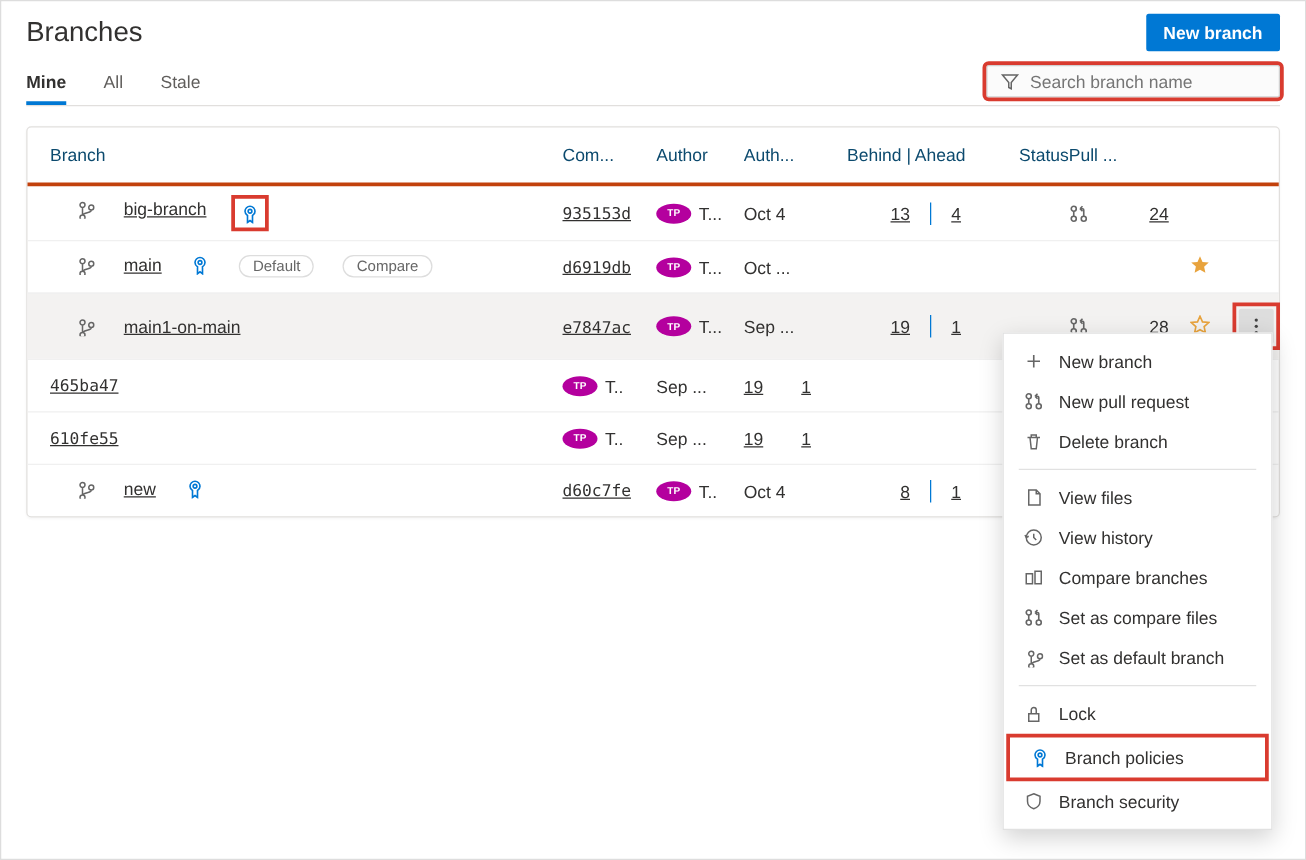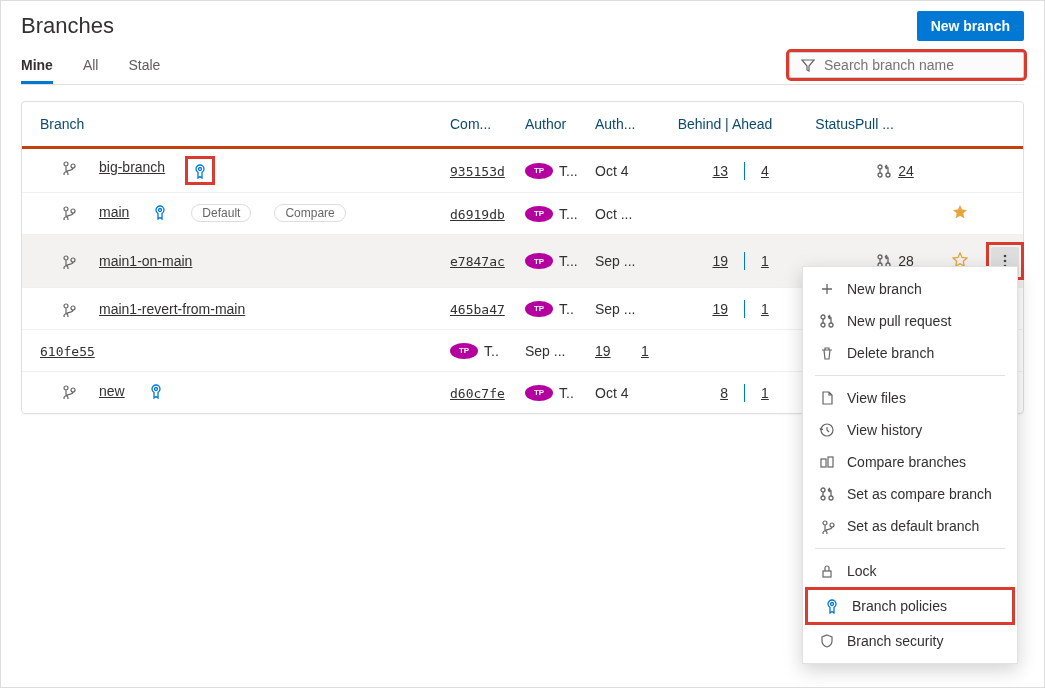--- a/index.html
+++ b/index.html
@@ -26,21 +26,21 @@
 .branch-cell a { color:#323130; text-decoration:underline; cursor:pointer; }
 .branch-cell .tagpill { font-size:12px; border:1px solid #ddd; border-radius:12px; padding:1px 10px; color:#666; text-decoration:none; cursor:pointer; }
 .commit-cell a { font-family: Consolas, monospace; font-size:13px; color:#323130; text-decoration:underline; }
 .author-cell { display:flex; align-items:center; gap:6px; }
 .avatar { width:28px; height:16px; border-radius:50%; background:#b4009e; color:#fff; display:inline-flex; align-items:center; justify-content:center; font-size:8px; font-weight:600; }
 .authored-cell { color:#323130; white-space:nowrap; overflow:hidden; text-overflow:ellipsis; }
 .ba-cell { display:flex; justify-content:flex-end; align-items:center; gap:16px; padding-right:10px; }
 .ba-cell .sep { width:1px; height:18px; background:#0078d4; }
 .ba-cell a { text-decoration:underline; color:#323130; font-size:14px; min-width:14px; text-align:right; }
 .ba-cell a.ahead { text-align:left; }
-.pr-cell { display:flex; align-items:center; gap:6px; justify-content:center; }
+.pr-cell { display:flex; align-items:center; gap:6px; justify-content:space-between; }
 .pr-cell a { text-decoration:underline; color:#323130; }
 .star-cell { text-align:center; }
 .more-cell { display:flex; justify-content:center; align-items:center;}
 .more-btn { width:28px; height:28px; display:flex; align-items:center; justify-content:center; cursor:pointer; border-radius:2px; }
 .more-btn.active { background:#ddd; }
 svg.ic { width:16px; height:16px; flex:none; }
 .context-menu { position:absolute; top:266px; left:802px; width:216px; background:#fff; border:1px solid #e1e1e1; box-shadow:0 6px 18px rgba(0,0,0,0.18); padding:6px 0; z-index:50; }
 .context-menu .mi { display:flex; align-items:center; gap:12px; padding:8px 16px; font-size:14px; cursor:pointer; color:#323130; }
 .context-menu hr { border:none; border-top:1px solid #e1e1e1; margin:6px 12px; }
 .mi-highlight { border:3px solid #d93b2f; margin:0px 2px; }
@@ -227,26 +227,20 @@
             <span class="highlight-red" style="padding:2px">
               <span class="more-btn active">
                 <svg class="ic" viewBox="0 0 16 16">
                   <use href="#i-dots"></use>
                 </svg>
               </span>
             </span>
           </div>
         </div>
         <div class="trow">
-          <div class="branch-cell">
-            <svg class="ic" viewBox="0 0 16 16">
-              <use href="#i-branch"></use>
-            </svg>
-            <a>main1-revert-from-main</a>
-          </div>
           <div class="commit-cell"><a>465ba47</a></div>
           <div class="author-cell">
             <span class="avatar">TP</span>
             <span>T..</span>
           </div>
           <div class="authored-cell">Sep ...</div>
           <div class="ba-cell">
             <a>19</a>
             <span class="sep"></span>
             <a class="ahead">1</a>
@@ -338,21 +332,21 @@
   <div class="mi">
       <svg class="ic" viewBox="0 0 16 16">
         <use href="#i-compare"></use>
       </svg>
       <span>Compare branches</span>
     </div>
   <div class="mi">
       <svg class="ic" viewBox="0 0 16 16">
         <use href="#i-pr"></use>
       </svg>
-      <span>Set as compare branch</span>
+      <span>Set as compare files</span>
     </div>
   <div class="mi">
       <svg class="ic" viewBox="0 0 16 16">
         <use href="#i-branch"></use>
       </svg>
       <span>Set as default branch</span>
     </div>
   <hr>
   <div class="mi">
       <svg class="ic" viewBox="0 0 16 16">

